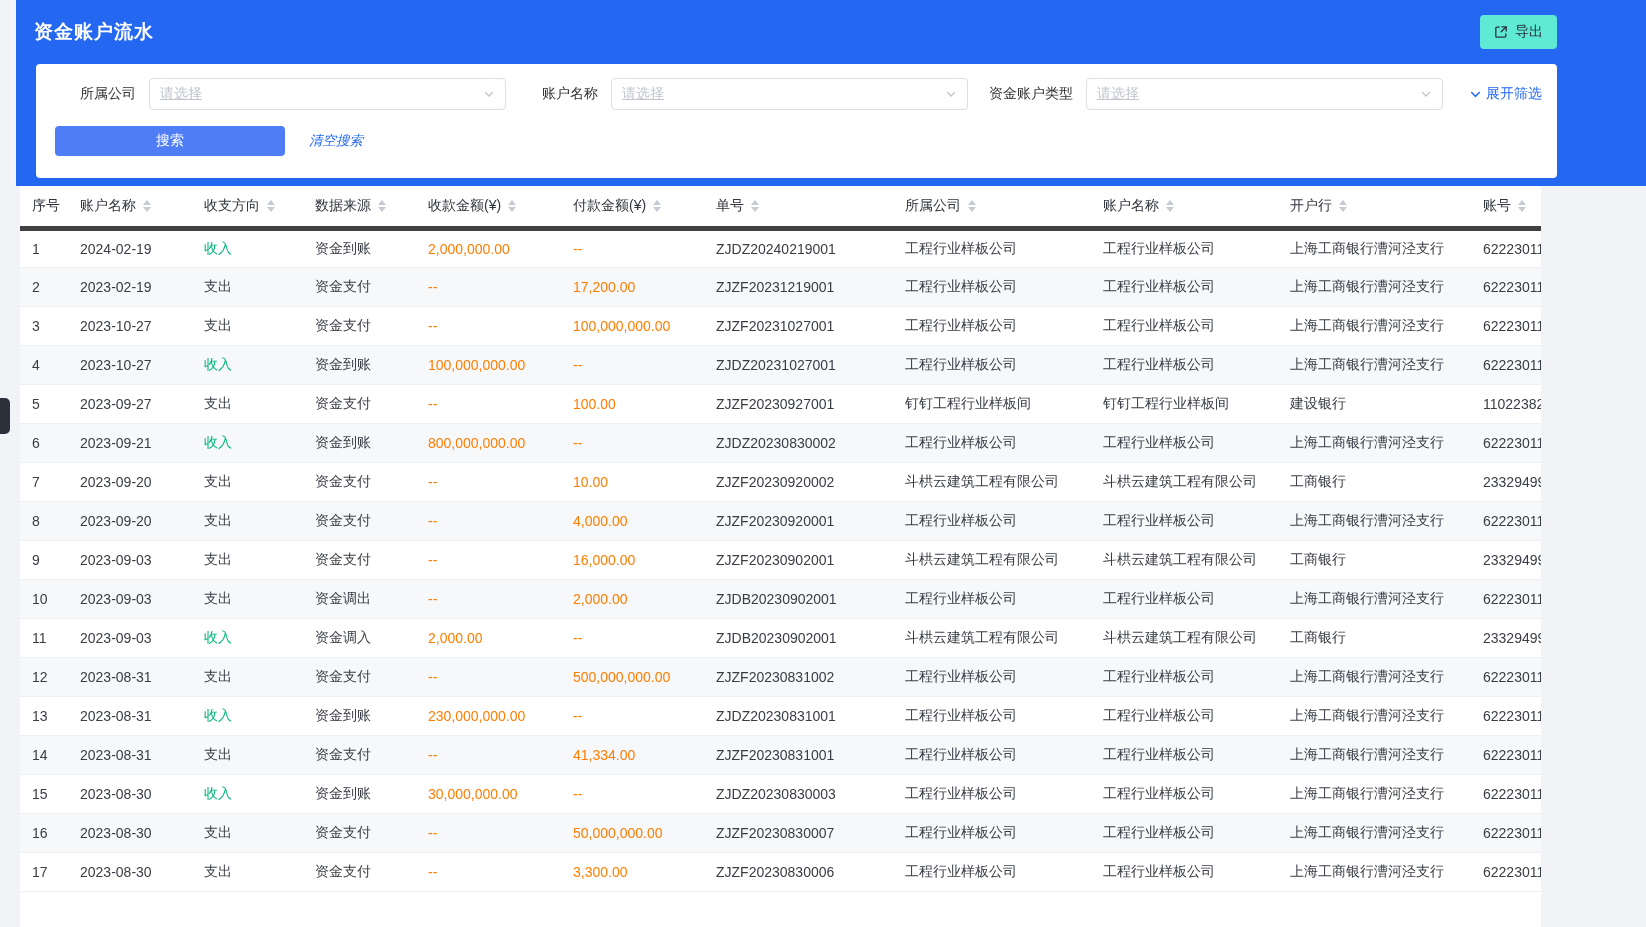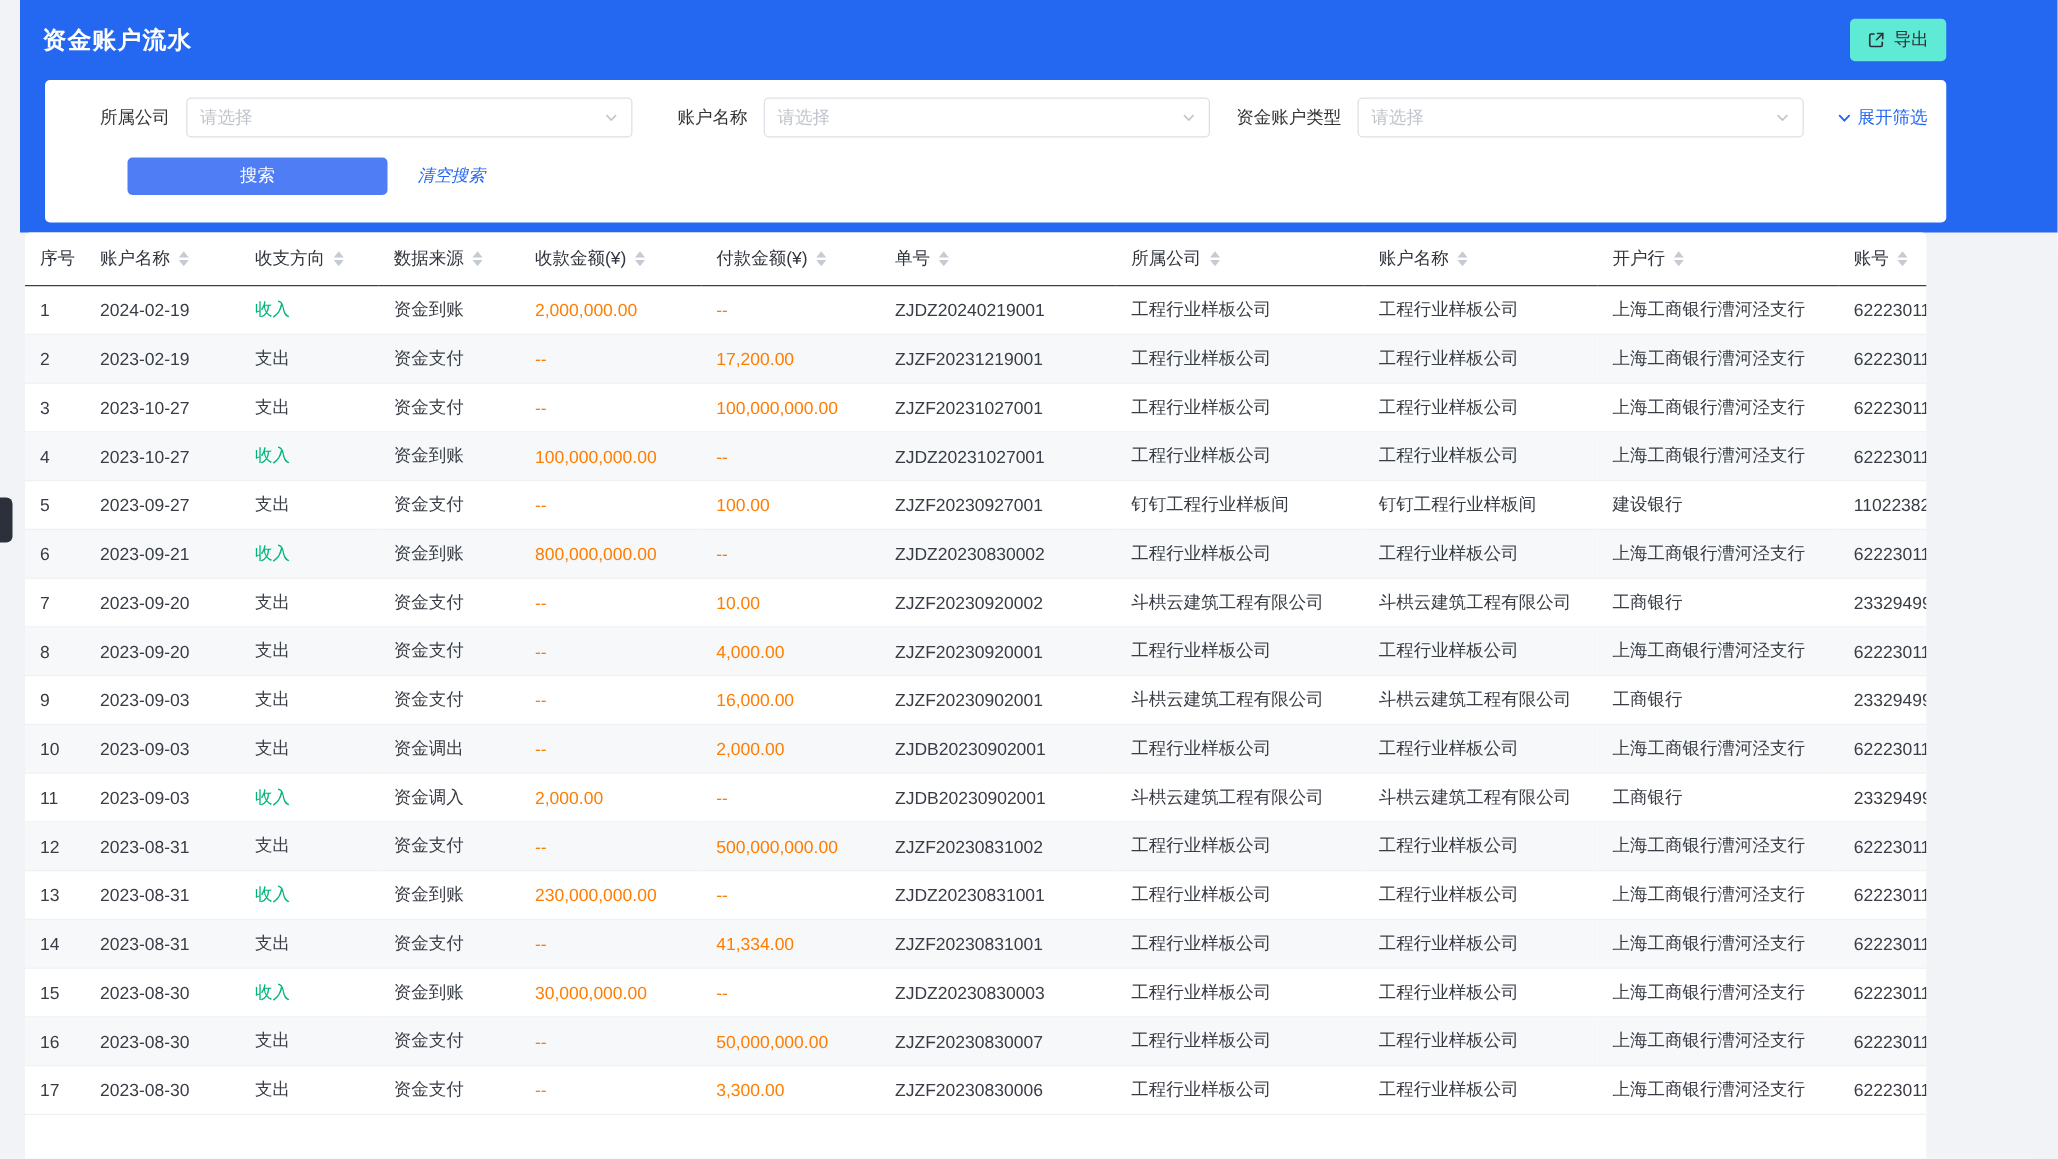--- a/index.html
+++ b/index.html
@@ -35,42 +35,42 @@
   }
   .filter-row{display:flex;align-items:center;}
   .f-label{text-align:right;padding-right:13px;color:#333;white-space:nowrap;}
   .f-label.w1{width:113px;}
   .f-label.w2{width:105px;}
   .f-label.w3{width:118px;}
   .select{
     width:357px;height:32px;border:1px solid #dcdfe6;border-radius:4px;background:#fff;
     display:flex;align-items:center;padding:0 10px;cursor:pointer;
   }
-  .select .ph{color:#c0c4cc;}
+  .select .ph{color:#c0c4cc;text-decoration:underline;}
   .select .chev{margin-left:auto;display:flex;align-items:center;}
   .expand-link{
     margin-left:auto;display:inline-flex;align-items:center;gap:4px;color:var(--primary);
     cursor:pointer;white-space:nowrap;
   }
   .filter-actions{display:flex;align-items:center;margin:16px 0 0 19px;}
   .search-btn{
-    width:208px;height:30px;background:var(--button-blue);color:#fff;border:none;border-radius:4px;
-    font-size:14px;cursor:pointer;font-family:inherit;margin-left:47px;
+    width:230px;height:30px;background:var(--button-blue);color:#fff;border:none;border-radius:4px;
+    font-size:14px;cursor:pointer;font-family:inherit;
   }
   .clear-link{margin-left:24px;color:var(--primary);font-size:13.5px;cursor:pointer;font-style:italic;}
   
   .table-card{
     position:absolute;top:186px;left:20px;width:1521px;height:741px;
     background:#ffffff;border-radius:4px 4px 0 0;overflow:hidden;
   }
   table{border-collapse:collapse;table-layout:fixed;width:1631px;}
   th,td{
     text-align:left;padding:0 6px 0 12px;white-space:nowrap;overflow:hidden;
   }
-  th{height:42px;font-weight:400;color:#30343c;border-bottom:1px solid #404040;background:#fff;}
+  th{height:42px;font-weight:400;color:#30343c;border-bottom:5px solid #404040;background:#fff;}
   td{height:39px;border-bottom:1px solid var(--border-light);color:#383c44;}
   tbody tr:nth-child(even) td{background:#f6f8fa;}
   th:nth-child(1),td:nth-child(1){width:48px;}
   th:nth-child(2),td:nth-child(2){width:124px;}
   th:nth-child(3),td:nth-child(3){width:111px;}
   th:nth-child(4),td:nth-child(4){width:113px;}
   th:nth-child(5),td:nth-child(5){width:145px;}
   th:nth-child(6),td:nth-child(6){width:143px;}
   th:nth-child(7),td:nth-child(7){width:189px;}
   th:nth-child(8),td:nth-child(8){width:198px;}

